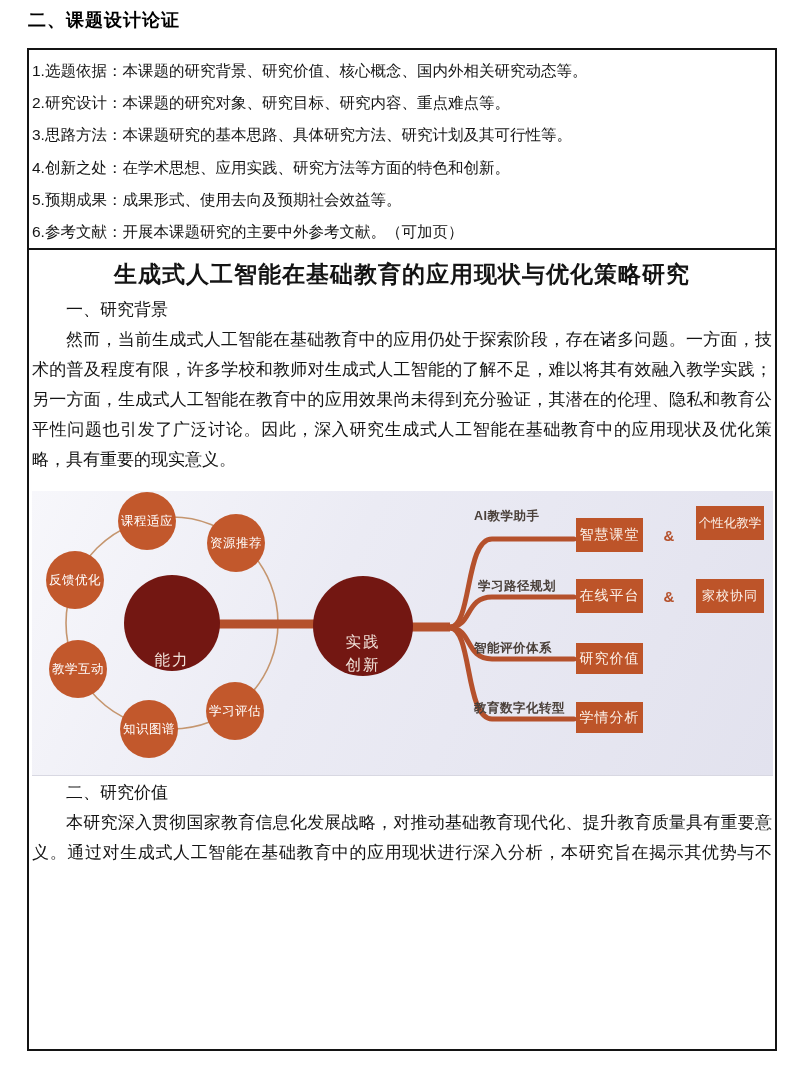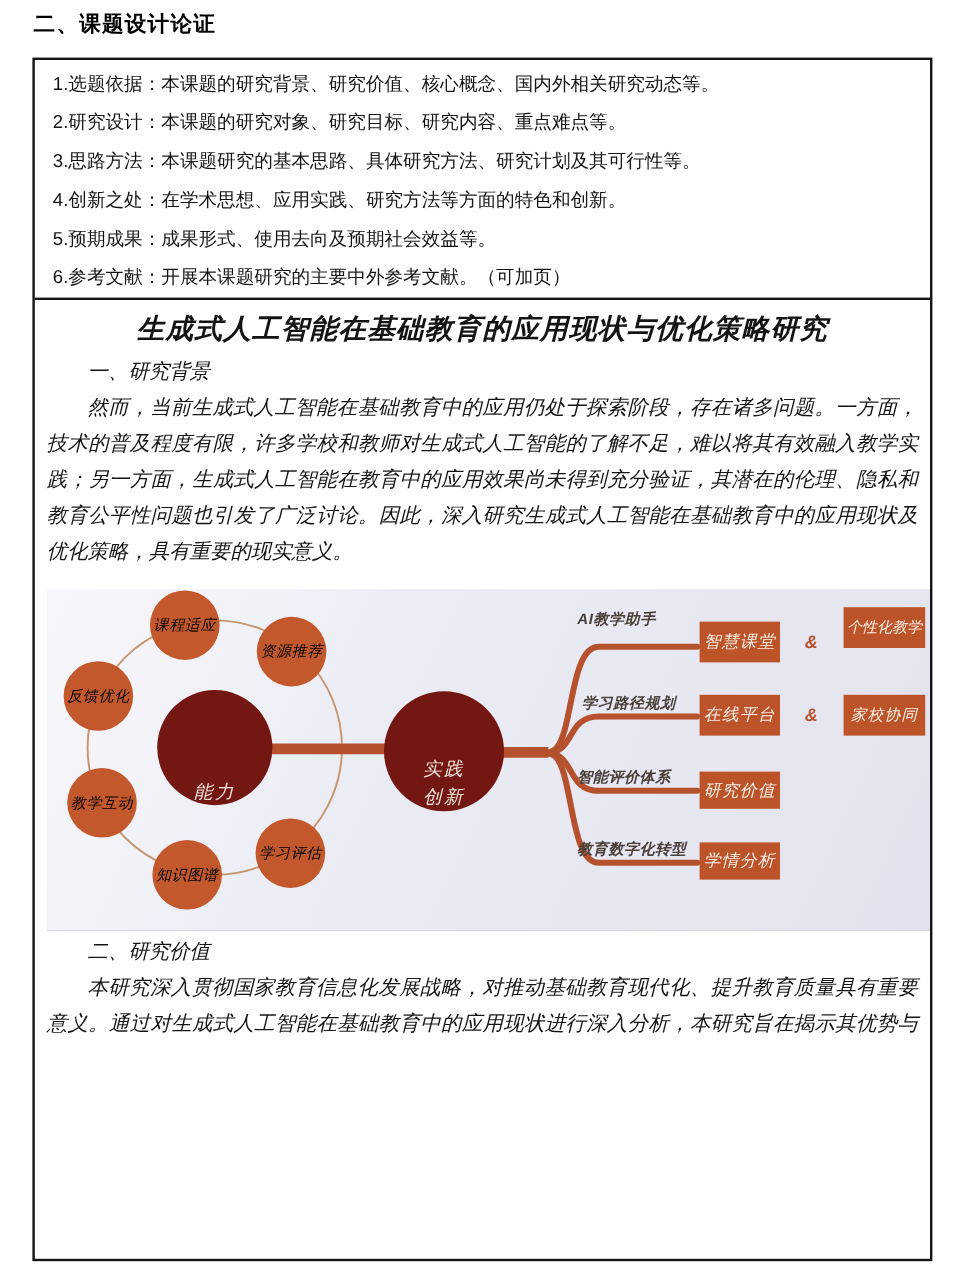--- a/index.html
+++ b/index.html
@@ -10,44 +10,44 @@
   .page-header{
     position:absolute;left:28px;top:8px;font-size:18px;font-weight:bold;
     letter-spacing:1px;color:#000;
   }
   .outer-box{
     position:absolute;left:27px;top:48px;width:750px;height:1003px;
     border:2.5px solid #141414;box-sizing:border-box;background:#fff;
   }
   .instructions-box{
     height:200px;box-sizing:border-box;border-bottom:2.5px solid #141414;
-    padding:5px 8px 0 15px;font-size:15.5px;line-height:32.2px;
+    padding:5px 8px 0 3px;font-size:15.5px;line-height:32.2px;
   }
   .instr-item{white-space:nowrap;overflow:hidden;}
   .content-box{
-    height:611px;box-sizing:border-box;padding:0 10px;overflow:hidden;font-style:italic;
+    height:611px;box-sizing:border-box;padding:0 3px;overflow:hidden;
   }
   .doc-title{
     text-align:center;font-size:23px;font-weight:bold;margin:9px 0 5px;
     letter-spacing:1px;
   }
   .para{
     font-size:17px;line-height:30px;text-align:justify;text-indent:2em;margin:0;
   }
   .para.heading{text-align:left;}
   
   .diagram{
     position:relative;width:741px;height:284px;margin:16px auto 2px;
     background:linear-gradient(115deg,#f7f7fb 0%,#ebebf4 40%,#e2e2ee 100%);
     border-bottom:1px solid #d8d8e2;
   }
   .dsvg{position:absolute;left:0;top:0;width:741px;height:284px;}
   .node{
     position:absolute;width:58px;height:58px;border-radius:50%;
-    background:#c2582c;color:#000000;display:flex;align-items:center;
+    background:#c2582c;color:#ffffff;display:flex;align-items:center;
     justify-content:center;font-size:12.5px;letter-spacing:0.5px;
   }
   .n1{left:86px;top:1px;}   
   .n2{left:175px;top:23px;} 
   .n3{left:14px;top:60px;text-align:right;}  
   .n4{left:17px;top:149px;} 
   .n5{left:88px;top:209px;} 
   .n6{left:174px;top:191px;}
   .hub{
     position:absolute;border-radius:50%;background:#731712;color:#f2e3da;

